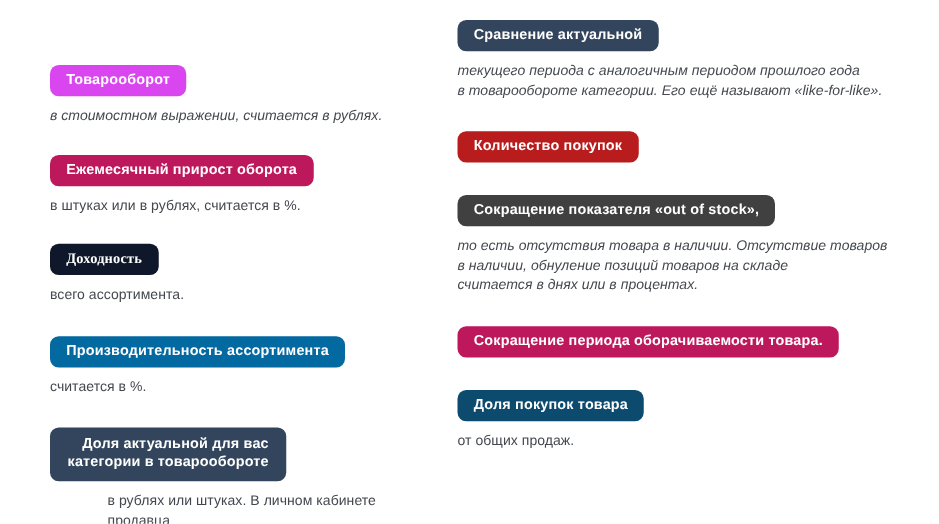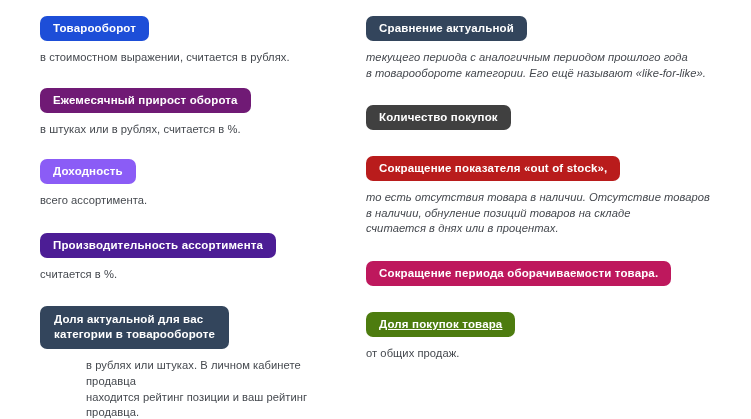--- a/index.html
+++ b/index.html
@@ -60,20 +60,21 @@
     letter-spacing: 0.15px;
     padding: 5px 13px 6px 13px;
     border-radius: 7px;
     white-space: pre-line;
     box-sizing: border-box;
   }
 
   .badge.two-line {
     padding: 6px 14px 7px 14px;
     line-height: 15px;
+    text-align: right;
   }
 
   .desc {
     font-size: 11.2px;
     line-height: 15.6px;
     color: #44484e;
     margin: 9px 0 0 0;
     white-space: pre-line;
     letter-spacing: 0.05px;
   }
@@ -85,42 +86,42 @@
   .gap-26 { height: 26px; }
 </style>
 </head>
 <body style="background: rgb(255, 255, 255);">
 
 <div class="page">
 
   <div class="column column-left">
 
     <div class="metric-block">
-      <span class="badge" style="background: #1d4ed8; color: rgb(255, 255, 255);">Товарооборот</span>
-      <p class="desc" style="color: rgb(68, 72, 78);">в стоимостном выражении, считается в рублях.</p>
+      <span class="badge" style="background: #d946ef; color: rgb(255, 255, 255); margin-top: 36px;">Товарооборот</span>
+      <p class="desc" style="color: rgb(68, 72, 78); font-style: italic;">в стоимостном выражении, считается в рублях.</p>
     </div>
 
     <div class="gap-22"></div>
 
     <div class="metric-block">
-      <span class="badge" style="background: #701a75; color: rgb(255, 255, 255);">Ежемесячный прирост оборота</span>
+      <span class="badge" style="background: #be185d; color: rgb(255, 255, 255);">Ежемесячный прирост оборота</span>
       <p class="desc" style="color: rgb(68, 72, 78);">в штуках или в рублях, считается в %.</p>
     </div>
 
     <div class="gap-22"></div>
 
     <div class="metric-block">
-      <span class="badge" style="background: #8b5cf6; color: rgb(255, 255, 255);">Доходность</span>
+      <span class="badge" style="background: #0f172a; color: rgb(255, 255, 255); font-family: Liberation Serif, serif;">Доходность</span>
       <p class="desc" style="color: rgb(68, 72, 78);">всего ассортимента.</p>
     </div>
 
     <div class="gap-24"></div>
 
     <div class="metric-block">
-      <span class="badge" style="background: #4c1d95; color: rgb(255, 255, 255); text-align: center;">Производительность ассортимента</span>
+      <span class="badge" style="background: #0369a1; color: rgb(255, 255, 255); text-align: center;">Производительность ассортимента</span>
       <p class="desc" style="color: rgb(68, 72, 78);">считается в %.</p>
     </div>
 
     <div class="gap-24"></div>
 
     <div class="metric-block">
       <span class="badge two-line" style="background: rgb(51, 69, 92); color: rgb(255, 255, 255);">Доля актуальной для вас
 категории в товарообороте</span>
       <p class="desc" style="color: rgb(68, 72, 78); margin-left: 46px;">в рублях или штуках. В личном кабинете продавца
 находится рейтинг позиции и ваш рейтинг продавца.
@@ -135,42 +136,42 @@
 
     <div class="metric-block">
       <span class="badge" style="background: rgb(51, 69, 92); color: rgb(255, 255, 255);">Сравнение актуальной</span>
       <p class="desc" style="color: rgb(68, 72, 78); font-style: italic;">текущего периода с аналогичным периодом прошлого года
 в товарообороте категории. Его ещё называют «like-for-like».</p>
     </div>
 
     <div class="gap-24"></div>
 
     <div class="metric-block">
-      <span class="badge" style="background: #404040; color: rgb(255, 255, 255); text-align: right;">Количество покупок</span>
+      <span class="badge" style="background: #b91c1c; color: rgb(255, 255, 255); text-align: right;">Количество покупок</span>
     </div>
 
     <div class="gap-26"></div>
 
     <div class="metric-block">
-      <span class="badge" style="background: #b91c1c; color: rgb(255, 255, 255);">Сокращение показателя «out of stock»,</span>
+      <span class="badge" style="background: #404040; color: rgb(255, 255, 255);">Сокращение показателя «out of stock»,</span>
       <p class="desc" style="color: rgb(68, 72, 78); font-style: italic;">то есть отсутствия товара в наличии. Отсутствие товаров
 в наличии, обнуление позиций товаров на складе
 считается в днях или в процентах.</p>
     </div>
 
     <div class="gap-24"></div>
 
     <div class="metric-block">
       <span class="badge" style="background: #be185d; color: rgb(255, 255, 255);">Сокращение периода оборачиваемости товара.</span>
     </div>
 
     <div class="gap-26"></div>
 
     <div class="metric-block">
-      <span class="badge" style="background: #4d7c0f; color: rgb(255, 255, 255); text-decoration: underline;">Доля покупок товара</span>
+      <span class="badge" style="background: #0c4a6e; color: rgb(255, 255, 255);">Доля покупок товара</span>
       <p class="desc" style="color: rgb(68, 72, 78);">от общих продаж.</p>
     </div>
 
     <div class="gap-26"></div>
 
   </div>
 
 </div>
 
 </body></html>

